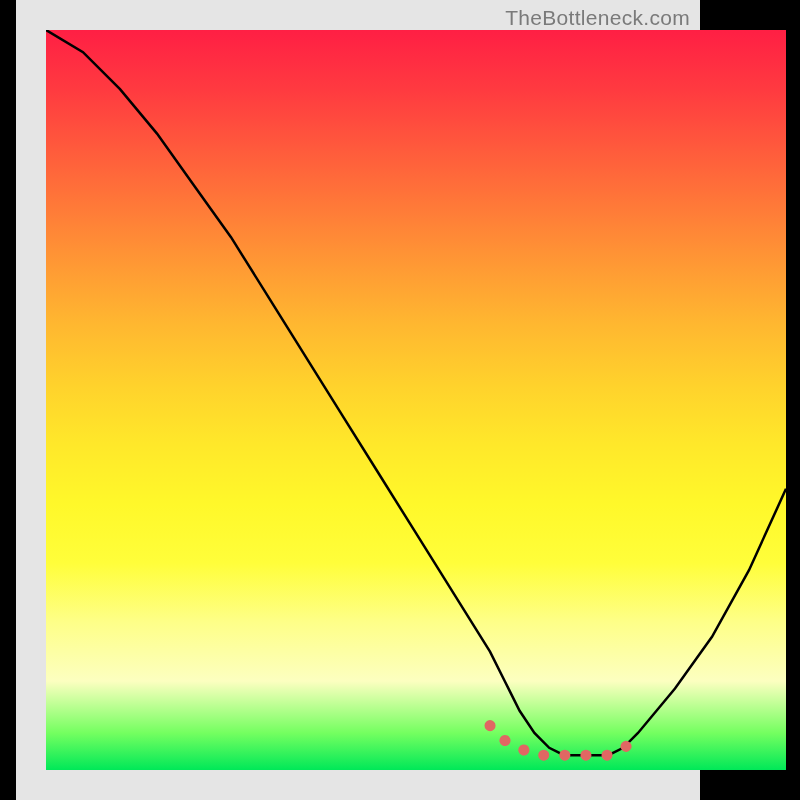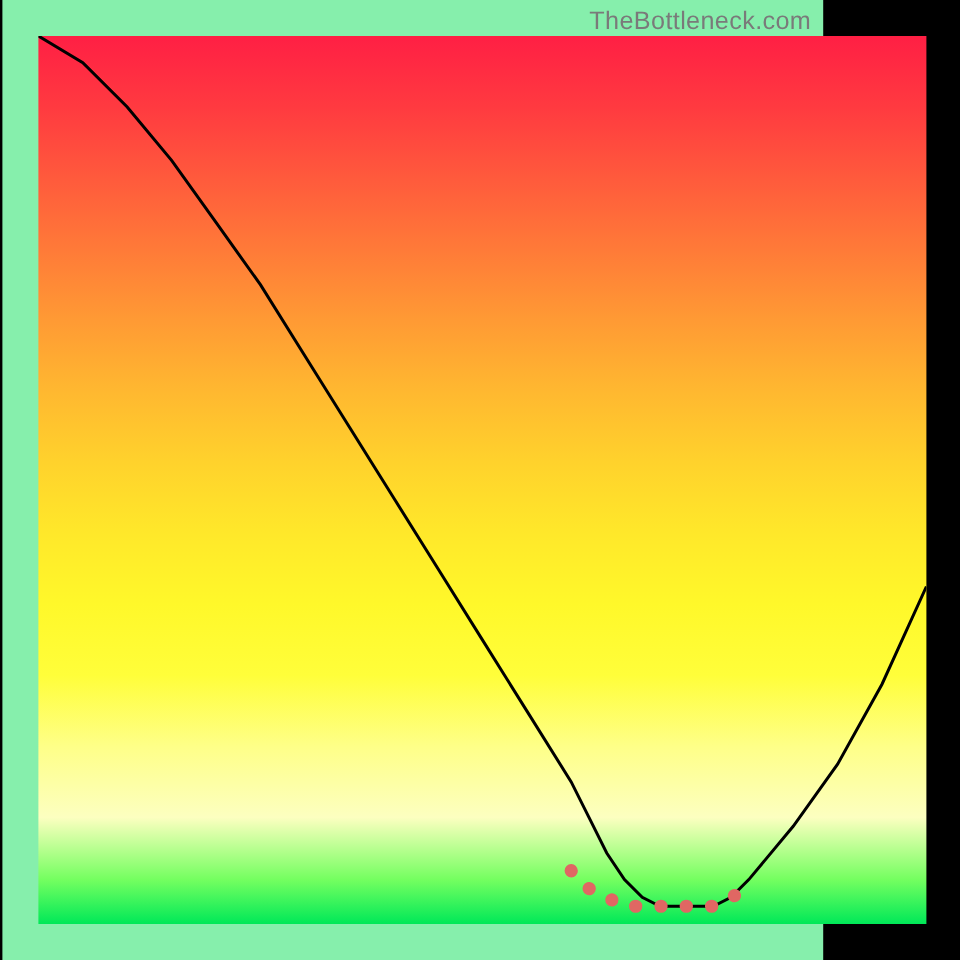--- a/index.html
+++ b/index.html
@@ -1,23 +1,23 @@
 <!DOCTYPE html>
 <html><head>
 <meta charset="utf-8">
 <style>
   * { margin: 0; padding: 0; box-sizing: border-box; }
   html, body { width: 800px; height: 800px; overflow: hidden; }
   body { background: #000; }
 
   .frame {
     position: absolute;
-    left: 2px; top: 0;
+    left: 16px; top: 0;
     width: 684px; height: 800px;
-    background: #86efac;
+    background: #e5e5e5;
   }
 
   .plot-area {
     position: absolute;
     left: 30px;
     top: 30px;
     width: 740px;
     height: 740px;
     background: linear-gradient(to bottom,
       #ff1f44 0%,

